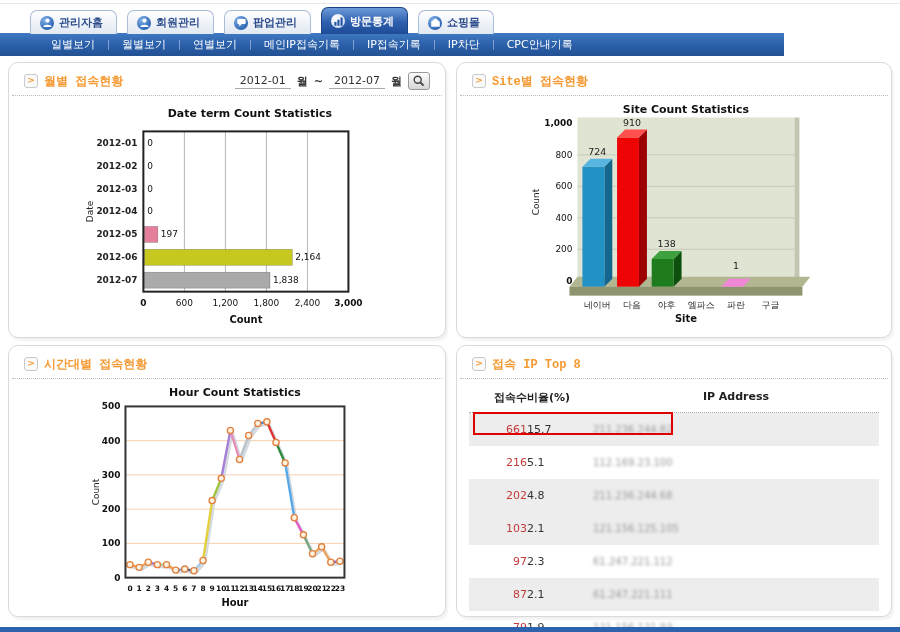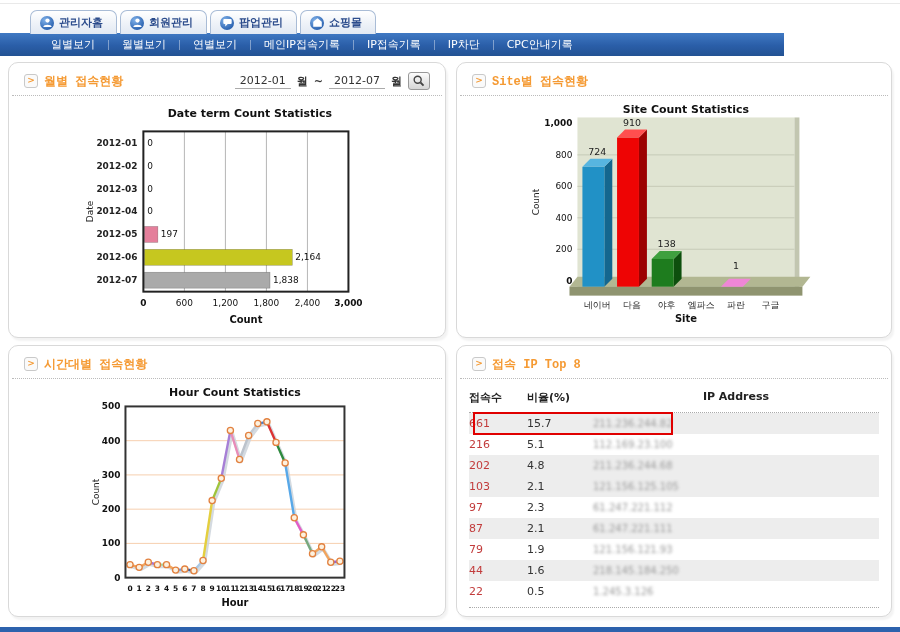--- a/index.html
+++ b/index.html
@@ -1,21 +1,21 @@
 <!DOCTYPE html>
 <html><head>
 <meta charset="utf-8">
 <style>
   html,body{margin:0;padding:0;}
   body{width:900px;height:632px;position:relative;overflow:hidden;background:#fff;
        font-family:"DejaVu Sans","Liberation Sans",sans-serif;}
   .topline{position:absolute;top:3px;left:0;width:900px;height:1px;background:#e9e9e9;}
 
   
-  .tabbar{position:absolute;top:7px;left:30px;height:27px;display:flex;gap:3px;align-items:flex-end;z-index:3;}
+  .tabbar{position:absolute;top:7px;left:30px;height:27px;display:flex;gap:10px;align-items:flex-end;z-index:3;}
   .tab{display:flex;align-items:center;gap:5px;height:24px;padding:0 13px 0 9px;
        border:1px solid #a9bcd6;border-bottom:none;border-radius:7px 7px 0 0;
        background:linear-gradient(#ffffff,#eef2f8 55%,#e2e9f3);color:#2c4c8c;
        font-size:11px;font-weight:bold;cursor:pointer;box-sizing:border-box;}
   .tab.active{background:linear-gradient(#6d9ada,#2e5fae 55%,#1d4c97);border-color:#1b4488;color:#fff;height:27px;}
   .tab-icon{width:14px;height:14px;border-radius:50%;flex:0 0 14px;
        background:radial-gradient(circle at 35% 30%,#7fb0e8,#2a62b0 75%);
        display:flex;align-items:center;justify-content:center;color:#fff;}
   .tab.active .tab-icon{background:radial-gradient(circle at 35% 30%,#ffffff,#d4e0f2 75%);color:#2557a5;}
   .tab-icon svg{display:block;}
@@ -45,24 +45,24 @@
   .month-label,.tilde{font-size:11px;color:#333;font-weight:bold;}
   .search-btn{width:22px;height:18px;border:1px solid #999;border-radius:3px;
        background:linear-gradient(#fdfdfd,#d6d6d6);display:flex;align-items:center;justify-content:center;
        cursor:pointer;padding:0;}
   .chart-wrap{position:absolute;left:0;right:0;top:38px;display:flex;justify-content:flex-start;}
   svg text{font-family:"DejaVu Sans","Liberation Sans",sans-serif;}
 
   
   .ipt{position:relative;margin:4px 12px 0;font-size:11px;color:#222;}
   .ipt-head{display:flex;font-weight:bold;padding:7px 0 7px;border-bottom:1px dotted #aaa;}
-  .c1{width:58px;text-align:left;flex:0 0 58px;}
+  .c1{width:58px;text-align:right;flex:0 0 58px;}
   .c2{width:66px;text-align:left;flex:0 0 66px;}
   .c3{flex:1;text-align:center;}
-  .ipt-row{display:flex;height:21px;align-items:center;}
+  .ipt-row{display:flex;height:33px;align-items:center;}
   .ipt-row.alt{background:#ededed;}
   .ipt-row .c1{color:#c23b3b;}
   .ipt-row .c2{color:#333;}
   .ipt-row .c3{text-align:left;color:#9a9a9a;font-size:10px;}
   .ip-blur{filter:blur(1.4px);}
   .ipt-foot{height:5px;border-bottom:1px dotted #aaa;}
   .highlight-box{position:absolute;left:4px;top:29px;width:196px;height:19px;border:2px solid #e00000;}
 
   .footer-bar{position:absolute;left:0;top:627px;width:900px;height:5px;background:#2d62ad;}
 </style>
@@ -91,20 +91,30 @@
       <span>회원관리</span>
     </div>
     <div class="tab">
       <span class="tab-icon">
         <svg width="9" height="9" viewBox="0 0 8 8">
           <rect x="0.3" y="0.8" width="7.4" height="4.6" rx="1" fill="currentColor"></rect>
           <path d="M2,5.2 L2,7.6 L4.4,5.2 Z" fill="currentColor"></path>
         </svg>
       </span>
       <span>팝업관리</span>
+    </div>
+    <div class="tab active">
+      <span class="tab-icon">
+        <svg width="9" height="9" viewBox="0 0 8 8">
+          <rect x="0.3" y="4.4" width="1.9" height="3.4" fill="currentColor"></rect>
+          <rect x="3" y="2.4" width="1.9" height="5.4" fill="currentColor"></rect>
+          <rect x="5.8" y="0.4" width="1.9" height="7.4" fill="currentColor"></rect>
+        </svg>
+      </span>
+      <span>방문통계</span>
     </div>
     <div class="tab">
       <span class="tab-icon">
         <svg width="9" height="9" viewBox="0 0 8 8">
           <path d="M4,0.2 L7.8,3.4 L7.8,7.8 L0.2,7.8 L0.2,3.4 Z" fill="currentColor"></path>
         </svg>
       </span>
       <span>쇼핑몰</span>
     </div>
   </div>

